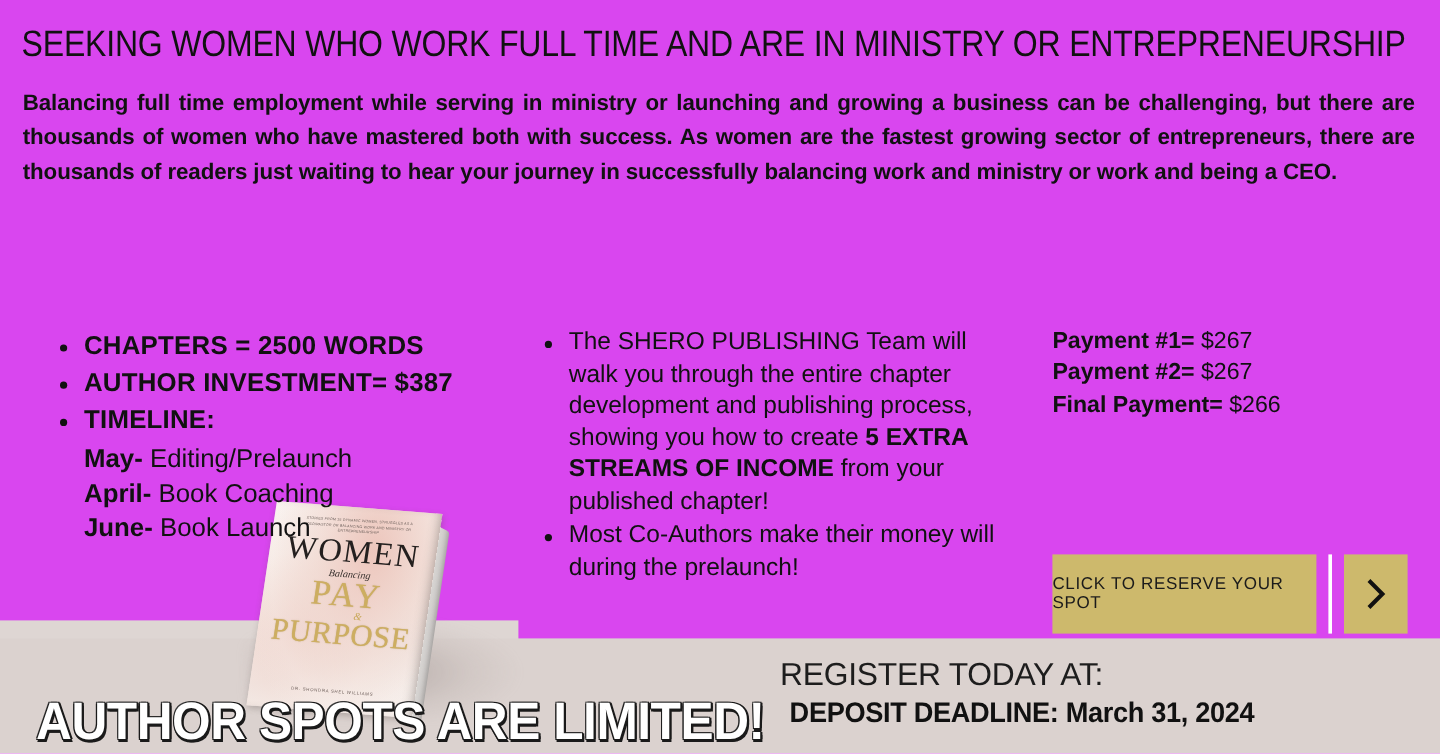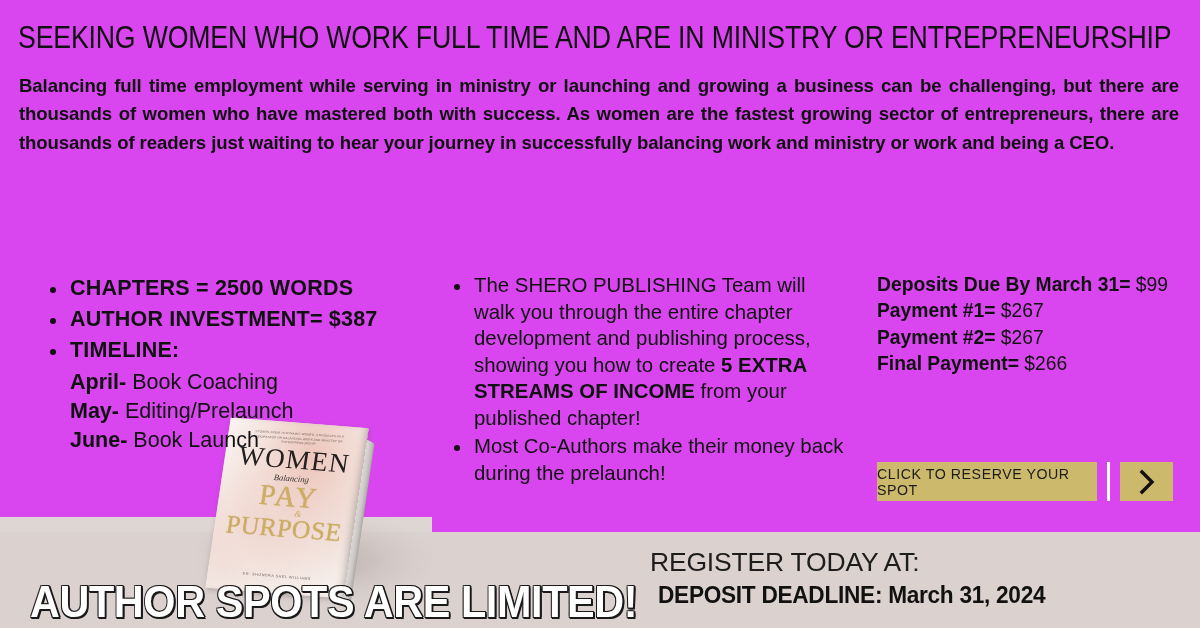--- a/index.html
+++ b/index.html
@@ -136,21 +136,21 @@
     font-weight: 400;
     white-space: normal;
   }
 
   
   .cta {
     position: absolute;
     left: 877px;
     top: 462px;
     width: 296px;
-    height: 39px;
+    height: 66px;
     display: flex;
     z-index: 7;
     text-decoration: none;
     color: #111;
     gap: 10px;
   }
   .cta-label {
     flex: 1 1 auto;
     background: #cdb96c;
     display: flex;
@@ -406,35 +406,34 @@
     </div>
   </div>
 
   <div class="col-left">
     <ul class="bullets">
       <li>CHAPTERS = 2500 WORDS</li>
       <li>AUTHOR INVESTMENT= $387</li>
       <li>TIMELINE:</li>
     </ul>
     <div class="timeline">
+      <div class="row"><b>May-</b> <span>Editing/Prelaunch</span></div>
       <div class="row"><b>April-</b> <span>Book Coaching</span></div>
-      <div class="row"><b>May-</b> <span>Editing/Prelaunch</span></div>
       <div class="row"><b>June-</b> <span> Book Launch</span></div>
     </div>
   </div>
 
   <div class="col-mid">
     <ul class="bullets">
       <li><span>The SHERO PUBLISHING Team will walk you through the entire chapter development and publishing process, showing you how to create </span><b>5 EXTRA STREAMS OF INCOME</b><span> from your published chapter!</span></li>
-      <li> Most Co-Authors make their money back during the prelaunch!</li>
+      <li> Most Co-Authors make their money will during the prelaunch!</li>
     </ul>
   </div>
 
   <div class="col-right">
-    <div class="line"><b>Deposits Due By March 31=</b><span> $99</span></div>
     <div class="line"><b>Payment #1=</b><span> $267</span></div>
     <div class="line"><b>Payment #2=</b><span> $267</span></div>
     <div class="line"><b>Final Payment=</b><span> $266</span></div>
   </div>
 
   <a class="cta" href="#">
     <span class="cta-label">CLICK TO RESERVE YOUR SPOT</span>
     <span class="cta-sep"></span>
     <span class="cta-arrow">
       <svg width="20" height="26" viewBox="0 0 20 26" aria-hidden="true">

